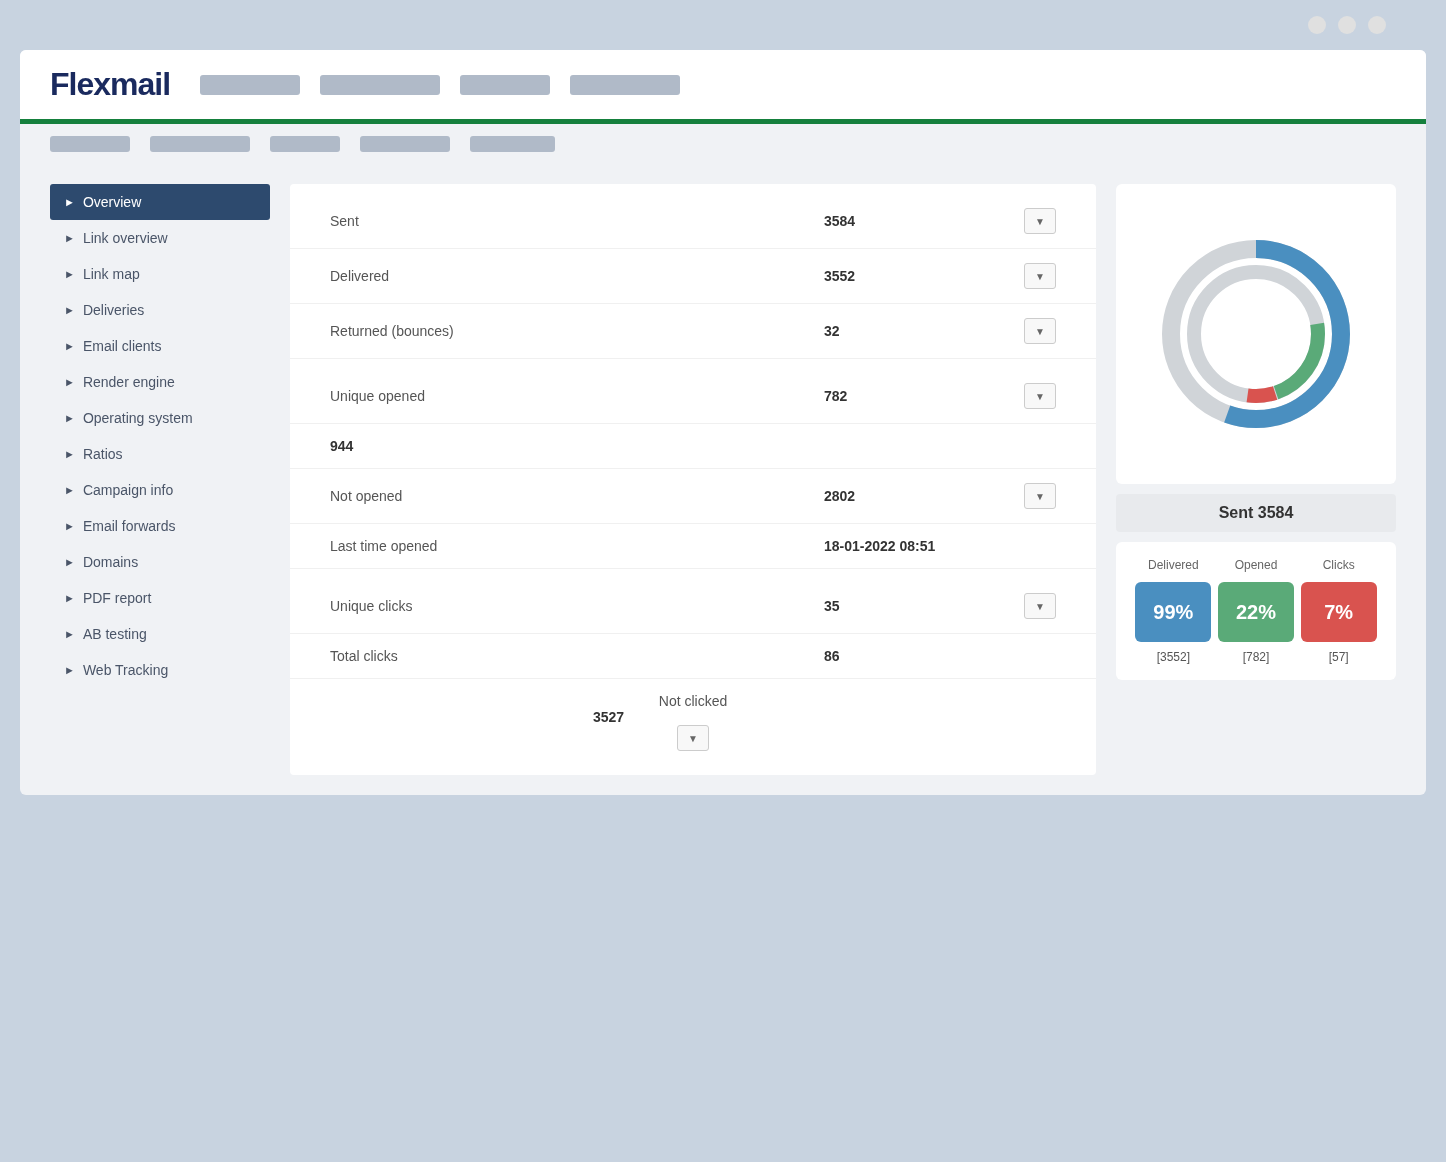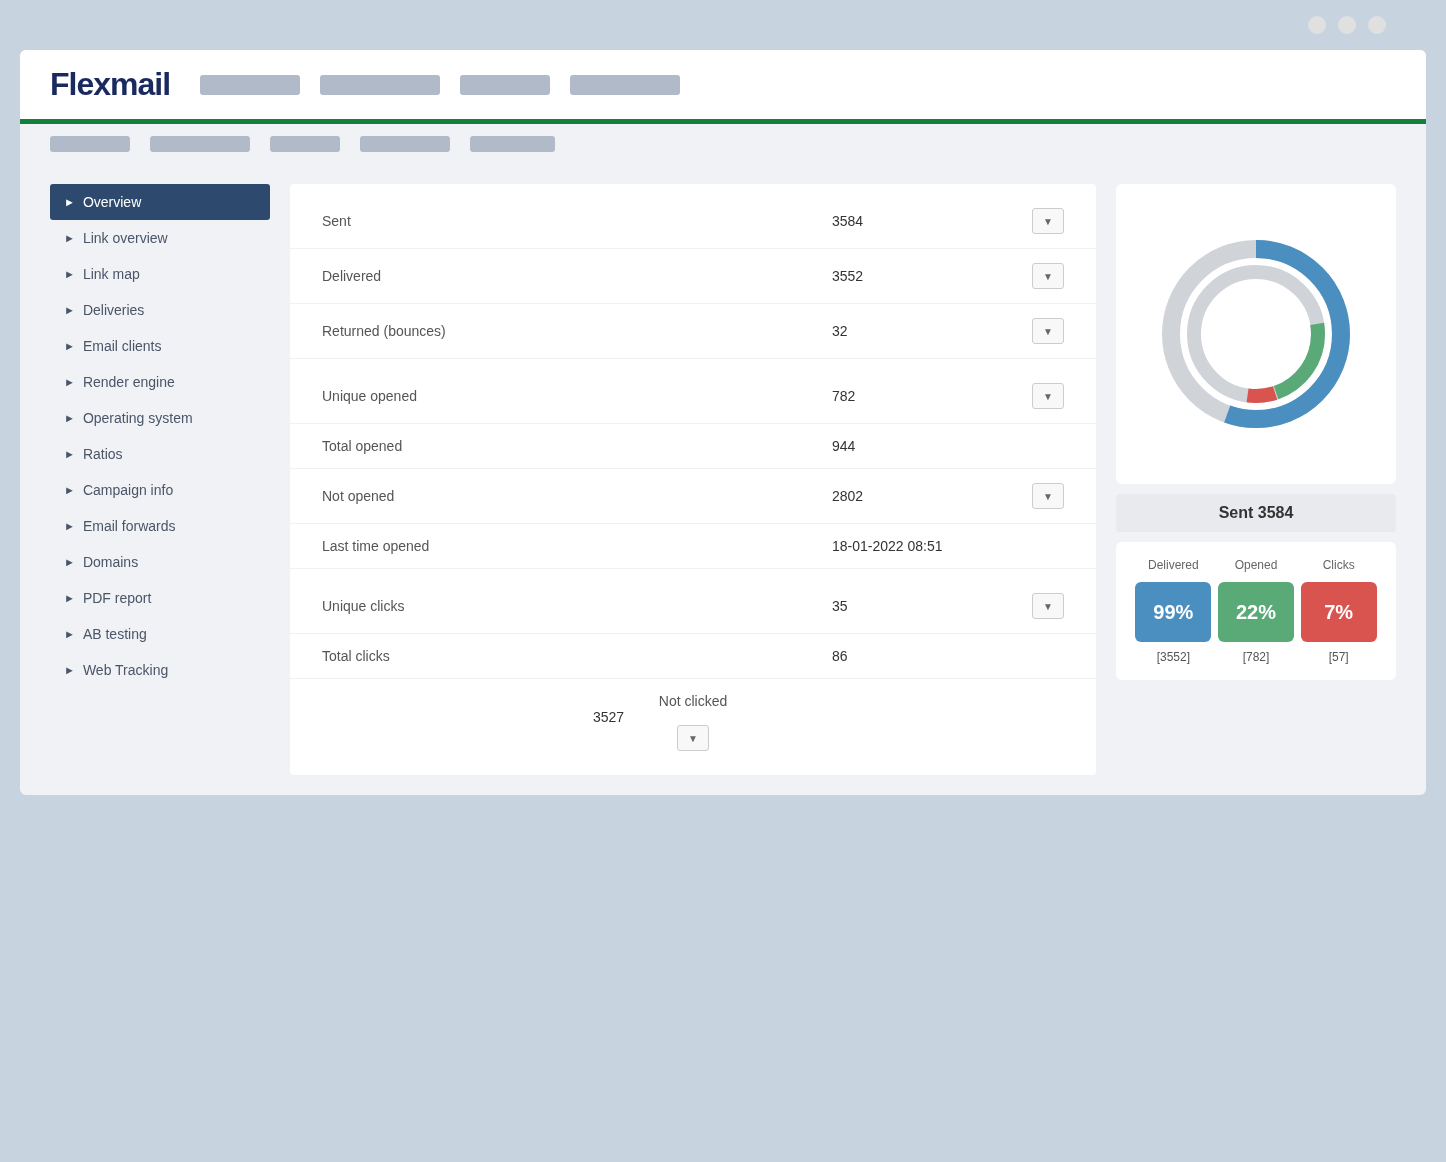--- a/index.html
+++ b/index.html
@@ -122,36 +122,37 @@
 
     
     .stats-table {
       background: #ffffff;
       border-radius: 4px;
       padding: 10px 0;
     }
     .stat-row {
       display: flex;
       align-items: center;
-      padding: 14px 32px;
+      padding: 14px 40px;
       border-bottom: 1px solid #f0f0f0;
     }
     .stat-row:last-child {
       border-bottom: none;
       flex-direction: column;
     }
     .stat-label {
       flex: 1;
       font-size: 14px;
       color: #555;
     }
     .stat-value {
       font-size: 14px;
       color: #333;
       width: 200px;
+      font-weight: bold;
     }
     .stat-dropdown {
       width: 32px;
       height: 26px;
       border: 1px solid #ccc;
       border-radius: 3px;
       background: #f8f8f8;
       display: flex;
       align-items: center;
       justify-content: center;
@@ -360,21 +361,20 @@
 
         <div style="height:10px;"></div>
 
         <div class="stat-row">
           <span class="stat-label">Unique opened</span>
           <span class="stat-value">782</span>
           <div class="stat-dropdown">▼</div>
         </div>
 
         <div class="stat-row">
-          <span class="stat-label">Total opened</span>
           <span class="stat-value">944</span>
           <div class="stat-spacer"></div>
         </div>
 
         <div class="stat-row">
           <span class="stat-label">Not opened</span>
           <span class="stat-value">2802</span>
           <div class="stat-dropdown">▼</div>
         </div>
 

